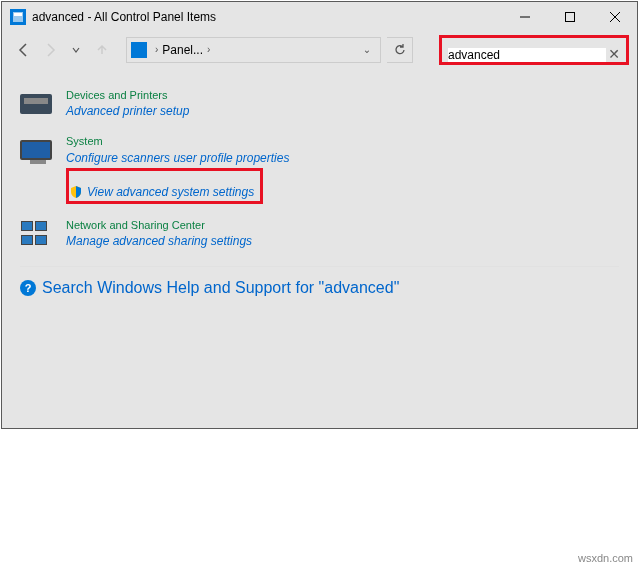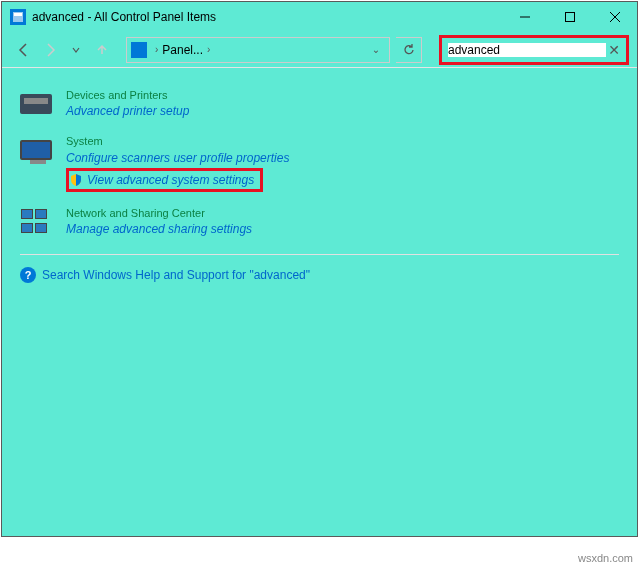--- a/index.html
+++ b/index.html
@@ -1,47 +1,47 @@
 <!DOCTYPE html>
 <html><head>
   <meta charset="utf-8">
   <style>
     * { box-sizing: border-box; margin: 0; padding: 0; font-family: 'Segoe UI', Tahoma, sans-serif; }
     body { background: #fff; width: 641px; height: 576px; position: relative; overflow: hidden; font-size: 12px; color: #000; }
-    .window { width: 637px; height: 536px; border: 1px solid #5a5a5a; margin: 1px; background: #5eead4; display: flex; flex-direction: column; }
+    .window { width: 637px; height: 428px; border: 1px solid #5a5a5a; margin: 1px; background: #e5e5e5; display: flex; flex-direction: column; }
     .titlebar { height: 30px; display: flex; align-items: center; padding: 0 0 0 8px; }
     .titlebar-icon { width: 16px; height: 16px; background: #0078d7; margin-right: 6px; display: flex; align-items: center; justify-content: center; }
     .titlebar-icon svg { width: 12px; height: 12px; }
     .titlebar-text { font-size: 12px; flex: 1; }
     .win-controls { display: flex; align-self: stretch; }
     .win-btn { width: 45px; display: flex; align-items: center; justify-content: center; cursor: pointer; }
     .navbar { height: 36px; display: flex; align-items: center; padding: 0 8px 0 10px; gap: 2px; border-bottom: 1px solid #e5e5e5; }
     .nav-arrow { width: 24px; height: 24px; display: flex; align-items: center; justify-content: center; color: #555; cursor: pointer; }
     .nav-arrow.disabled { color: #bbb; cursor: default; }
     .breadcrumb-wrap { flex: 1; height: 26px; border: 1px solid #ccc; display: flex; align-items: center; margin: 0 4px 0 10px; padding-left: 4px; min-width: 0; }
     .bc-icon { width: 16px; height: 16px; background: #0078d7; margin-right: 4px; flex-shrink: 0; }
     .bc-text { white-space: nowrap; overflow: hidden; font-size: 12px; display: flex; align-items: center; flex: 1; }
     .bc-chev { padding: 0 4px; color: #555; font-size: 10px; }
     .bc-drop { width: 26px; display: flex; align-items: center; justify-content: center; font-size: 10px; color: #555; }
     .refresh-btn { width: 26px; height: 26px; border: 1px solid #ccc; border-left: none; display: flex; align-items: center; justify-content: center; cursor: pointer; }
-    .search-box { width: 190px; height: 30px; border: 3px solid #e81123; display: flex; align-items: center; margin-left: 15px; padding: 0 4px 0 6px; }
+    .search-box { width: 190px; height: 30px; border: 3px solid #e81123; display: flex; align-items: flex-end; margin-left: 24px; padding: 0 4px 0 6px; }
     .search-input { border: none; outline: none; flex: 1; font-size: 12px; min-width: 0; }
     .search-clear { font-size: 14px; color: #555; cursor: pointer; padding: 0 2px; }
     .content { flex: 1; overflow-y: auto; padding: 14px 0 0 0; }
     .section { display: flex; padding: 6px 18px 8px 18px; }
     .section-icon { width: 32px; height: 32px; margin-right: 14px; flex-shrink: 0; display: flex; align-items: center; justify-content: center; }
     .section-body { flex: 1; }
     .section-title { font-size: 11px; color: #0b8043; font-weight: 400; cursor: pointer; line-height: 1.3; }
     .section-link { font-size: 12px; color: #0066cc; cursor: pointer; line-height: 1.5; display: inline-block; font-style: italic; }
-    .highlighted-wrap { border: 3px solid #e81123; display: inline-flex; align-items: center; padding: 0 6px 0 0; margin-top: 1px; }
+    .highlighted-wrap { border: 3px solid #e81123; display: inline-flex; align-items: center; padding: 12px 6px 0 0; margin-top: 1px; }
     .shield-icon { width: 14px; height: 14px; margin-right: 4px; display: inline-flex; }
     .divider { border-bottom: 1px solid #e1e1e1; margin: 8px 18px 10px 18px; }
     .help-row { display: flex; align-items: center; padding: 2px 18px 0 18px; }
     .help-q { width: 16px; height: 16px; border-radius: 50%; background: #0078d7; color: #fff; font-size: 11px; font-weight: bold; display: flex; align-items: center; justify-content: center; margin-right: 6px; }
-    .help-text { font-size: 12px; color: #0066cc; cursor: pointer; }
+    .help-text { font-size: 16px; color: #0066cc; cursor: pointer; }
     .watermark { position: absolute; right: 8px; bottom: 12px; font-size: 11px; color: #888; }
     .ic-prt { width:32px;height:20px;background:#3a4a5a;border-radius:2px;position:relative; } .ic-prt::after{content:"";position:absolute;top:4px;left:4px;width:24px;height:6px;background:#888;}
     .ic-sys { width:32px;height:20px;background:#1f5fa7;border-radius:2px;position:relative;border:2px solid #444; } .ic-sys::after{content:"";position:absolute;bottom:-6px;left:8px;width:16px;height:4px;background:#888;}
     .ic-net { width:30px;height:26px;display:flex;flex-wrap:wrap;gap:2px;} .ic-net span{width:12px;height:10px;background:#2a7abf;border:1px solid #444;}
     .ic-clr { width:30px;height:26px;display:flex;flex-wrap:wrap;} .ic-clr span{width:15px;height:13px;} .ic-clr span:nth-child(1){background:#e33;} .ic-clr span:nth-child(2){background:#3c3;} .ic-clr span:nth-child(3){background:#36f;} .ic-clr span:nth-child(4){background:#fc3;}
   </style>
 </head>
 <body>
 
 <div class="window">

